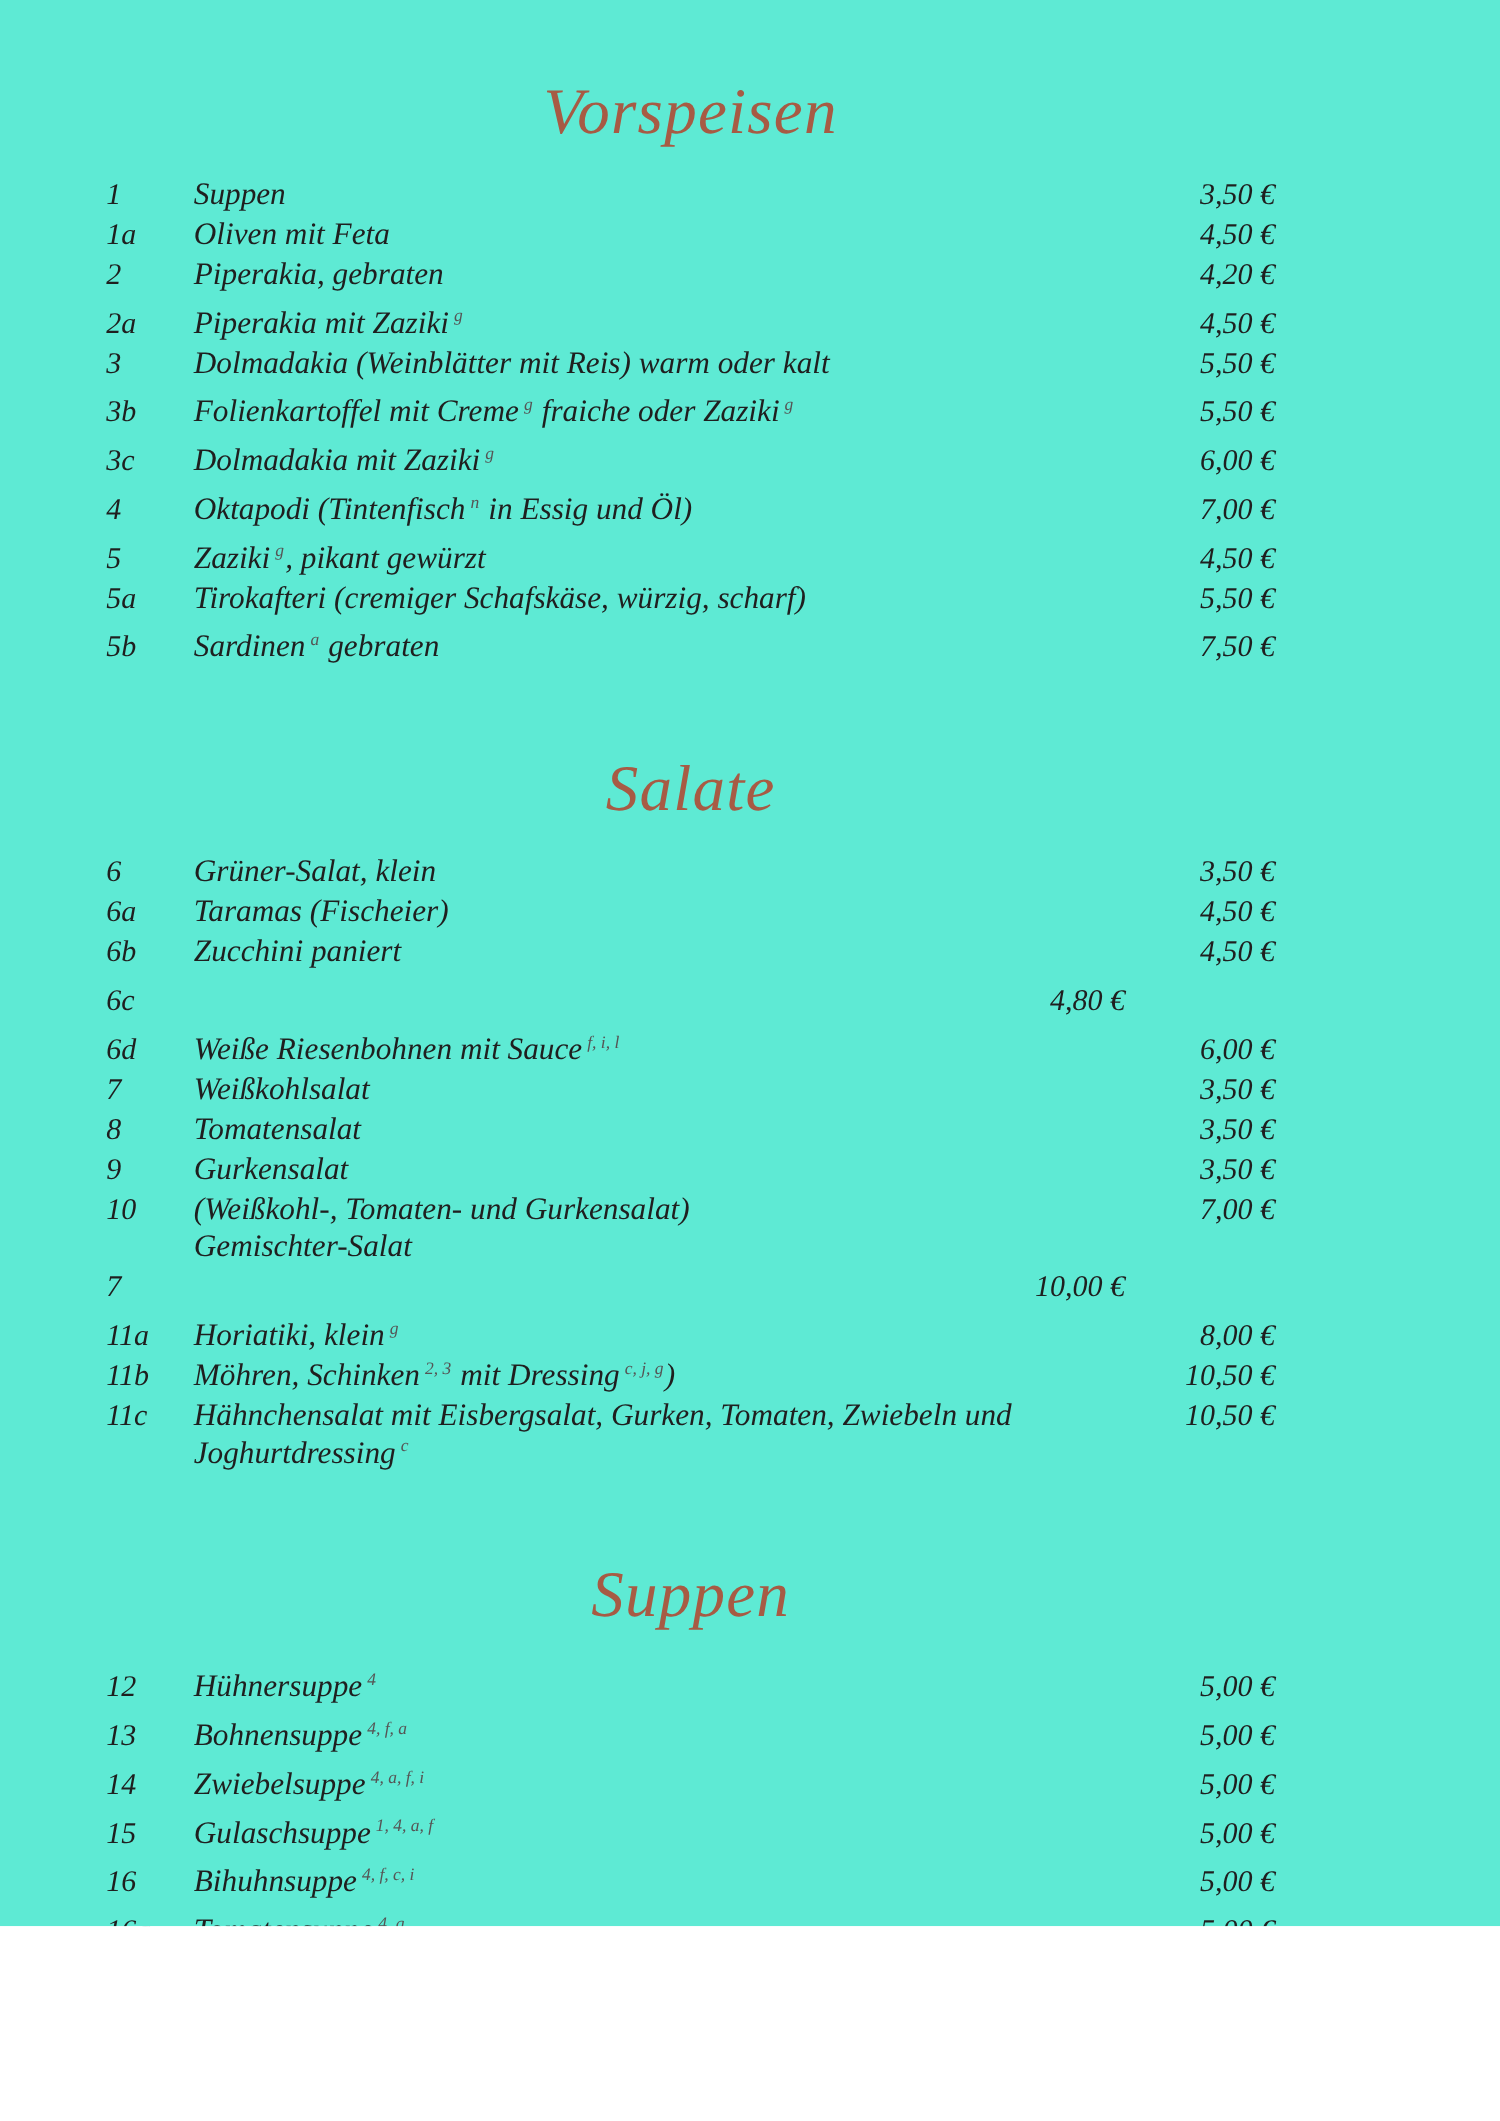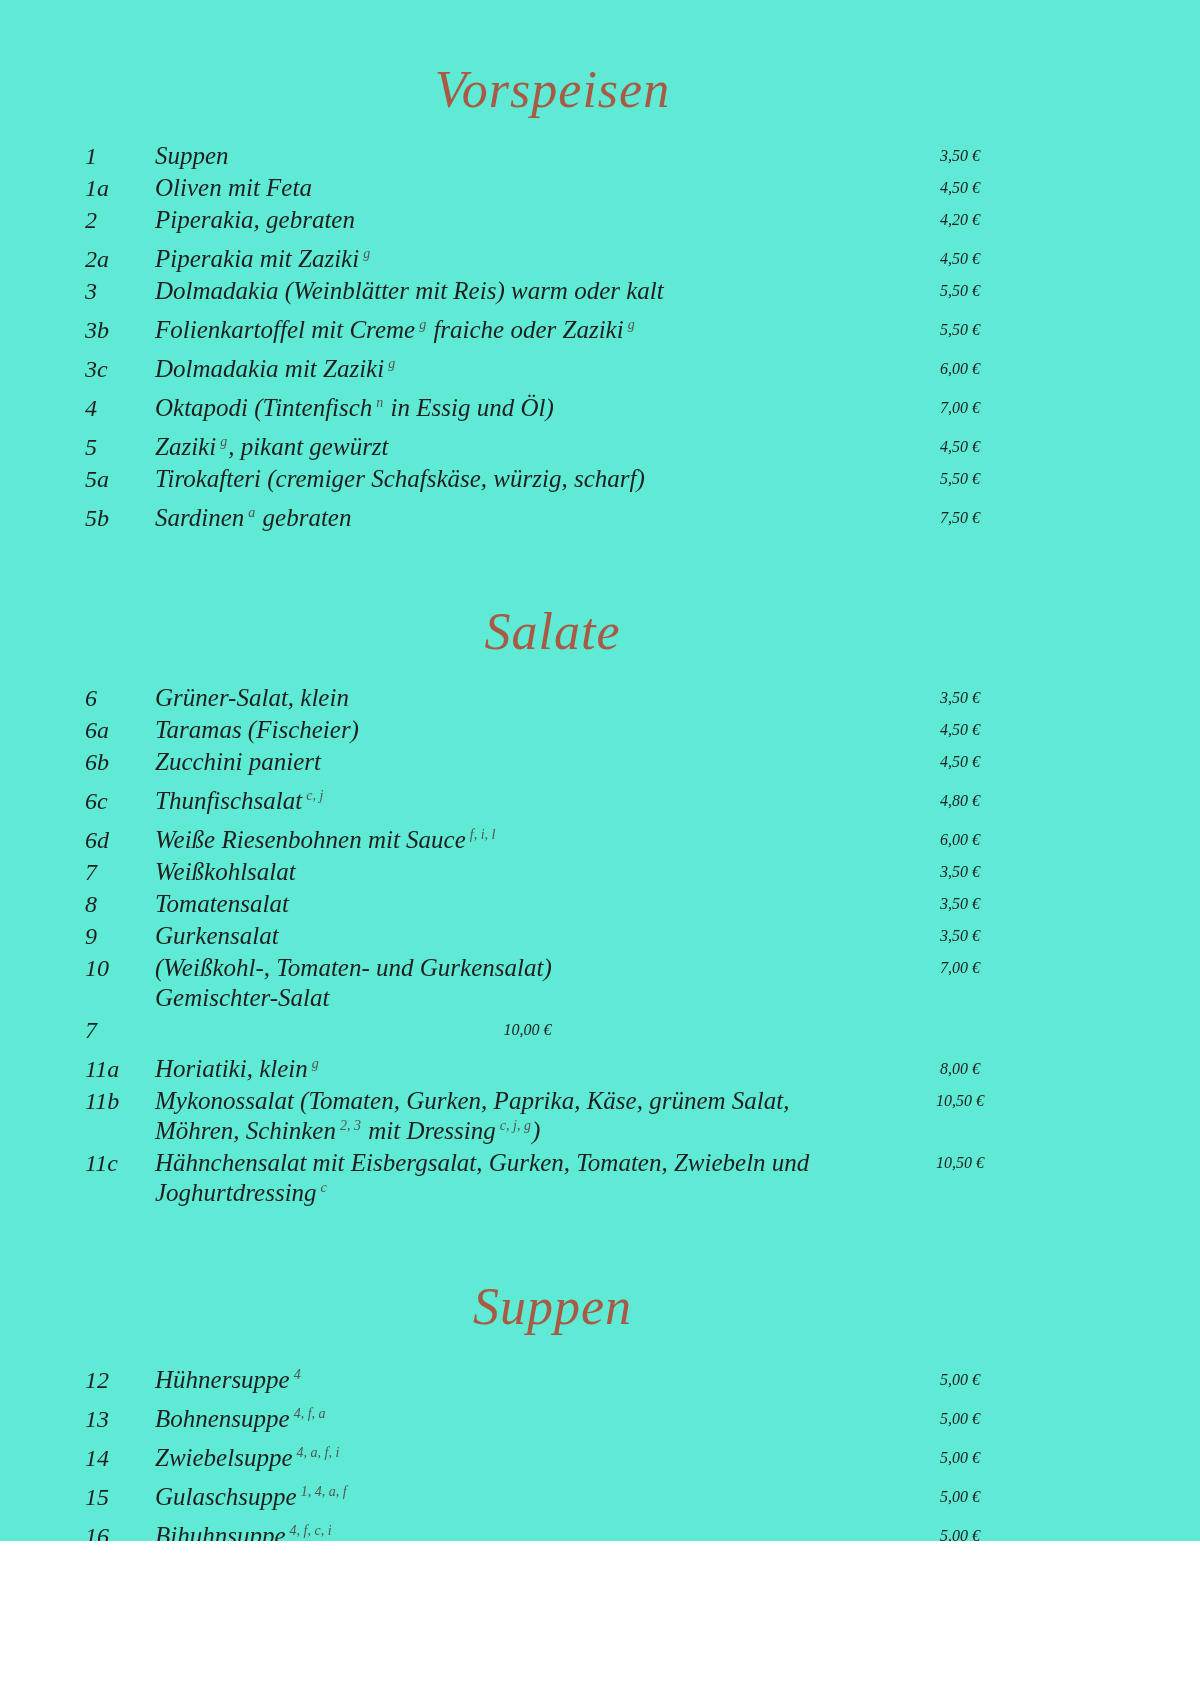--- a/index.html
+++ b/index.html
@@ -35,23 +35,23 @@
     grid-template-columns: 70px 1fr 120px;
     font-size: 25px;
     line-height: 30px;
     padding: 1px 0;
     align-items: start;
   }
   .row.has-sup { padding-top: 8px; font-style: italic; }
   .num { font-size: 24px; }
   .name .line { display: block; }
   .price {
-    text-align: center;
+    text-align: right;
     white-space: nowrap;
-    font-size: 16px;
+    font-size: 24px;
   }
   sup {
     font-size: 14px;
     line-height: 0;
     vertical-align: super;
     margin-left: 4px;
     margin-right: 1px;
     color: #555555;
   }
 </style>
@@ -158,23 +158,20 @@
         </div>
         <div class="row">
           <span class="num">6b</span>
           <span class="name">
             <span class="line">Zucchini paniert</span>
           </span>
           <span class="price">4,50 €</span>
         </div>
         <div class="row has-sup">
           <span class="num">6c</span>
-          <span class="name">
-            <span class="line">Thunfischsalat<sup>c, j</sup></span>
-          </span>
           <span class="price">4,80 €</span>
         </div>
         <div class="row has-sup">
           <span class="num">6d</span>
           <span class="name">
             <span class="line">Weiße Riesenbohnen mit Sauce<sup>f, i, l</sup></span>
           </span>
           <span class="price">6,00 €</span>
         </div>
         <div class="row">
@@ -213,21 +210,20 @@
         <div class="row has-sup">
           <span class="num">11a</span>
           <span class="name">
             <span class="line">Horiatiki, klein<sup>g</sup></span>
           </span>
           <span class="price">8,00 €</span>
         </div>
         <div class="row">
           <span class="num">11b</span>
           <span class="name">
-            <span class="line">Mykonossalat (Tomaten, Gurken, Paprika, Käse, grünem Salat,</span>
             <span class="line">Möhren, Schinken<sup>2, 3</sup> mit Dressing<sup>c, j, g</sup>)</span>
           </span>
           <span class="price">10,50 €</span>
         </div>
         <div class="row">
           <span class="num">11c</span>
           <span class="name">
             <span class="line">Hähnchensalat mit Eisbergsalat, Gurken, Tomaten, Zwiebeln und</span>
             <span class="line">Joghurtdressing<sup>c</sup></span>
           </span>

